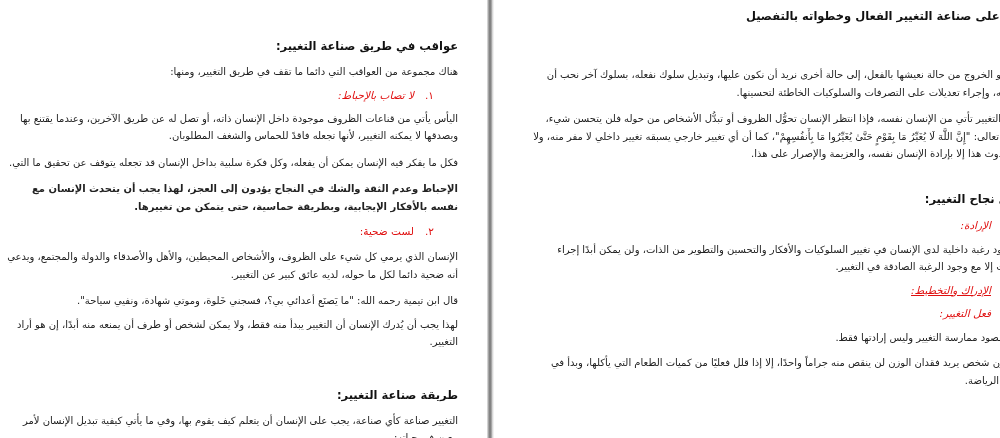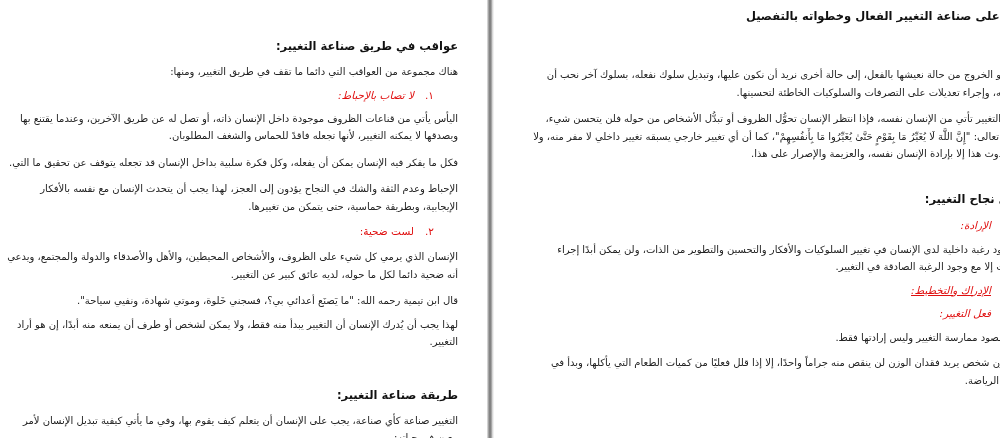--- a/index.html
+++ b/index.html
@@ -32,21 +32,21 @@
 <div class="page page-left">
   <h3 class="heading" style="margin-top:38px;">عواقب في طريق صناعة التغيير:</h3>
   <p class="body" style="margin-top:9px;">هناك مجموعة من العواقب التي دائما ما تقف في طريق التغيير، ومنها:</p>
 
   <div class="list-item italic" style="margin-top:6px;">
     <span class="num">١.</span>
     <span class="label">لا تصاب بالإحباط:</span>
   </div>
   <p class="body" style="margin-top:7px;">اليأس يأتي من قناعات الظروف موجودة داخل الإنسان ذاته، أو تصل له عن طريق الآخرين، وعندما يقتنع بها ويصدقها لا يمكنه التغيير، لأنها تجعله فاقدً للحماس والشغف المطلوبان.</p>
   <p class="body" style="margin-top:9px;">فكل ما يفكر فيه الإنسان يمكن أن يفعله، وكل فكرة سلبية بداخل الإنسان قد تجعله يتوقف عن تحقيق ما التي.</p>
-  <p class="body" style="margin-top:9px;">الإحباط وعدم الثقة والشك في النجاح يؤدون إلى العجز، لهذا يجب أن يتحدث الإنسان مع نفسه بالأفكار الإيجابية، وبطريقة حماسية، حتى يتمكن من تغييرها.</p>
+  <p class="body" style="margin-top:9px;font-weight:bold;">الإحباط وعدم الثقة والشك في النجاح يؤدون إلى العجز، لهذا يجب أن يتحدث الإنسان مع نفسه بالأفكار الإيجابية، وبطريقة حماسية، حتى يتمكن من تغييرها.</p>
 
   <div class="list-item" style="margin-top:8px;">
     <span class="num">٢.</span>
     <span class="label">لست ضحية:</span>
   </div>
   <p class="body" style="margin-top:9px;">الإنسان الذي يرمي كل شيء على الظروف، والأشخاص المحيطين، والأهل والأصدقاء والدولة والمجتمع، ويدعي أنه ضحية دائما لكل ما حوله، لديه عائق كبير عن التغيير.</p>
   <p class="body" style="margin-top:9px;">قال ابن تيمية رحمه الله: "ما يَصنَع أعدائي بي؟، فسجني خَلوة، وموتي شهادة، ونفيي سياحة".</p>
   <p class="body" style="margin-top:6px;text-align:right;">لهذا يجب أن يُدرك الإنسان أن التغيير يبدأ منه فقط، ولا يمكن لشخص أو طرف أن يمنعه منه أبدًا، إن هو أراد التغيير.</p>
 
   <h3 class="heading" style="margin-top:36px;">طريقة صناعة التغيير:</h3>

